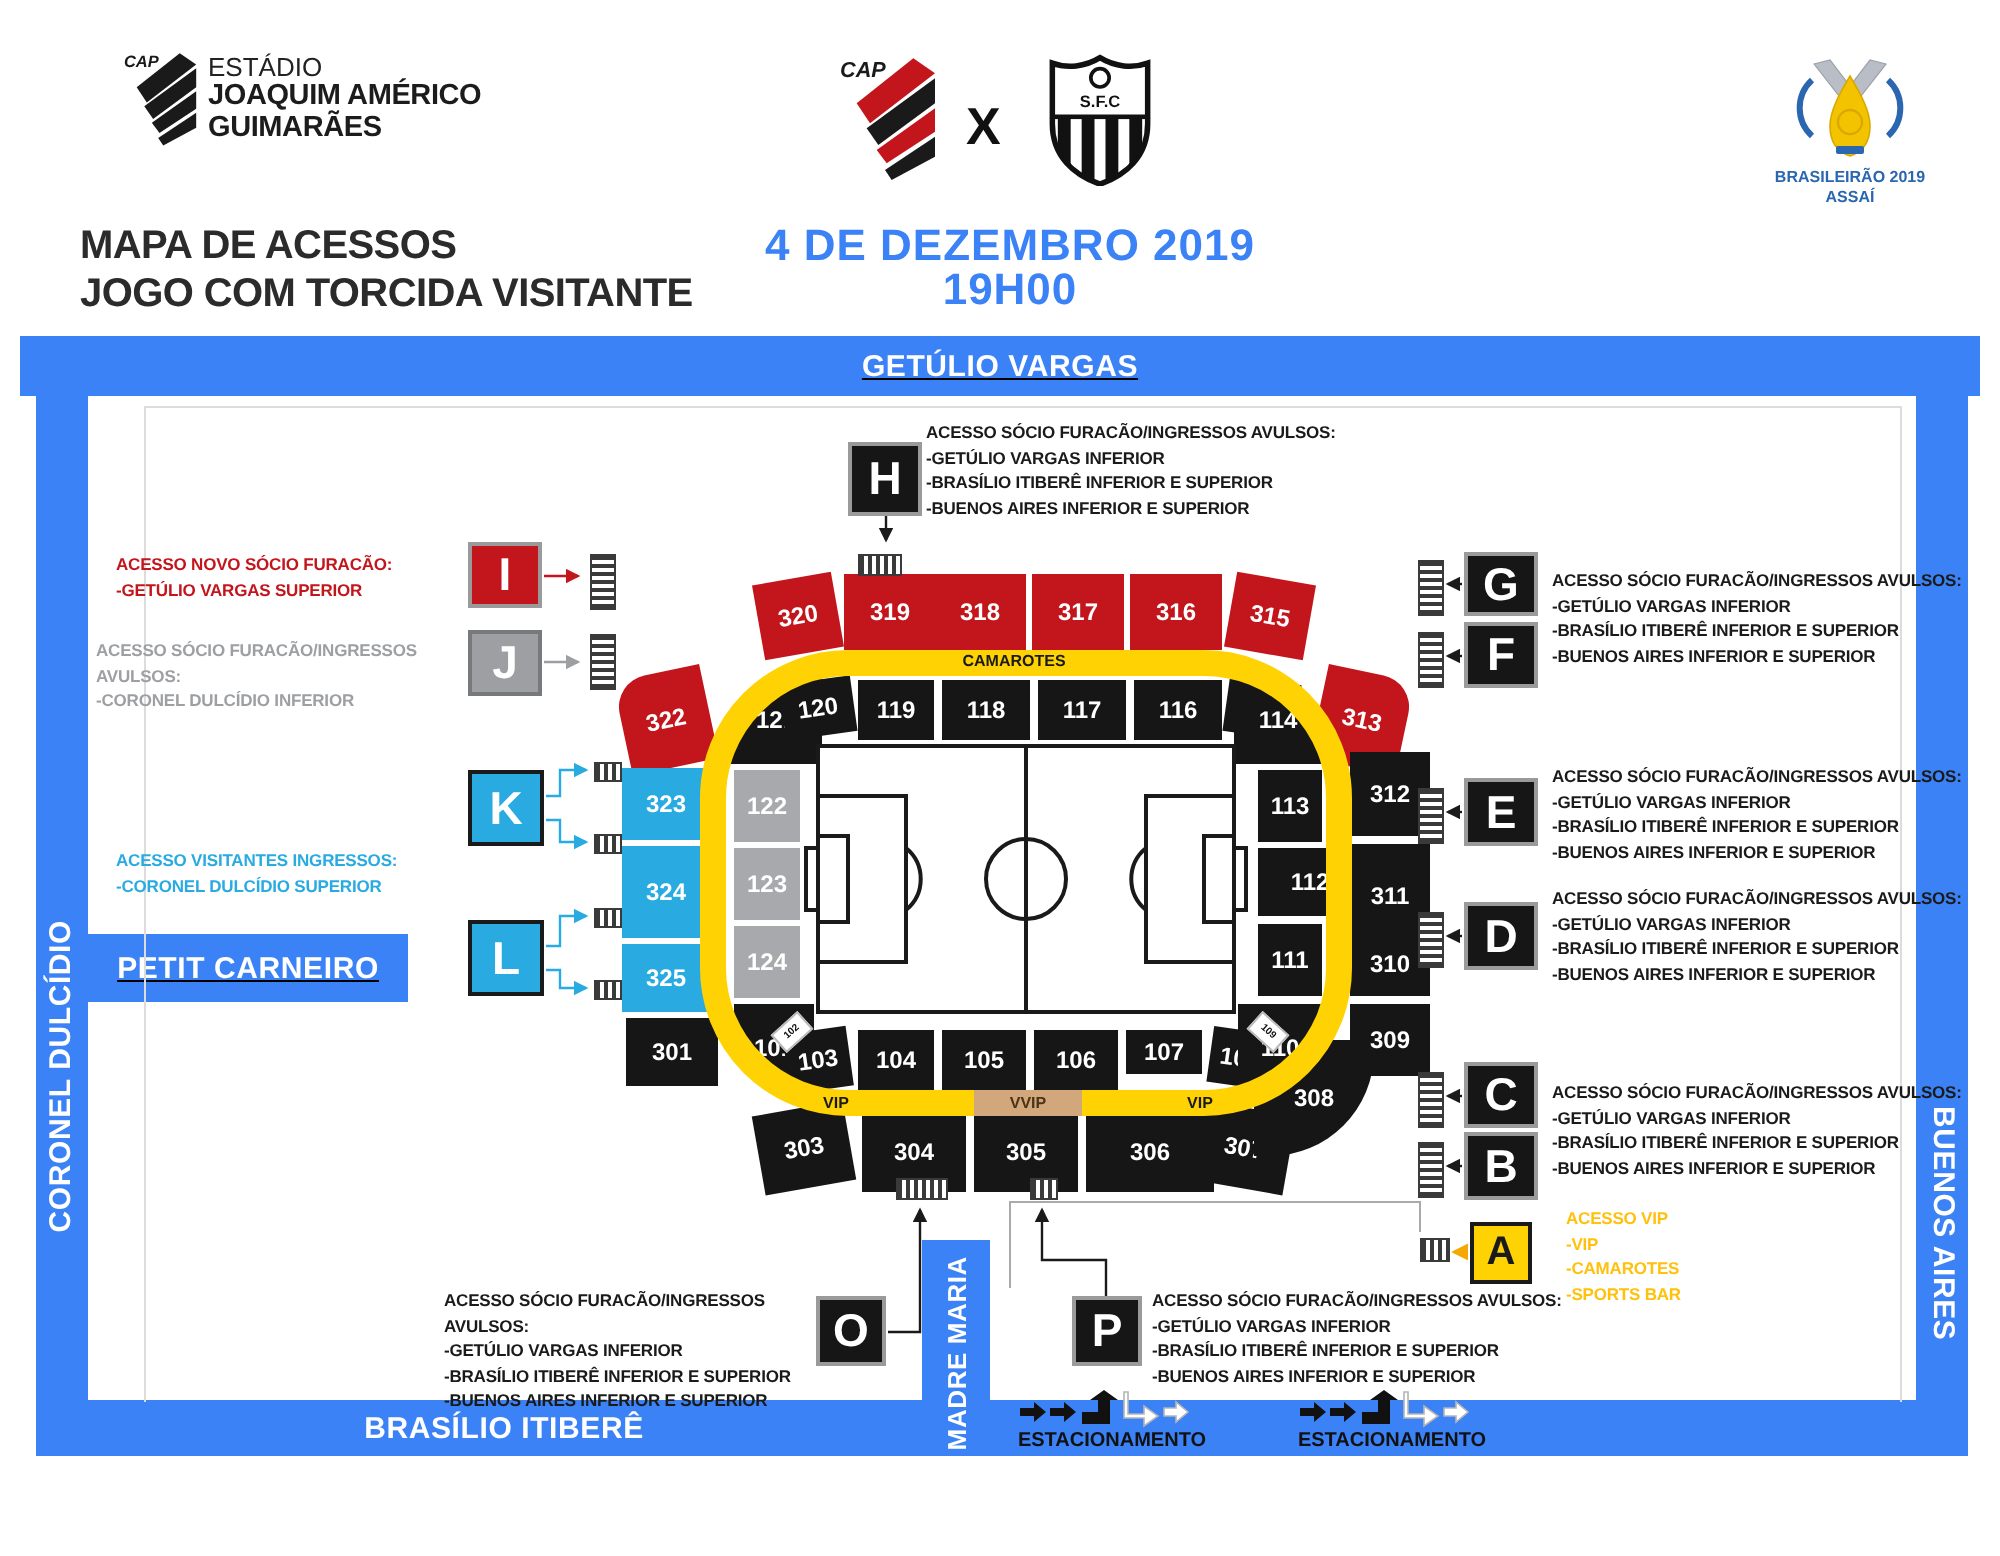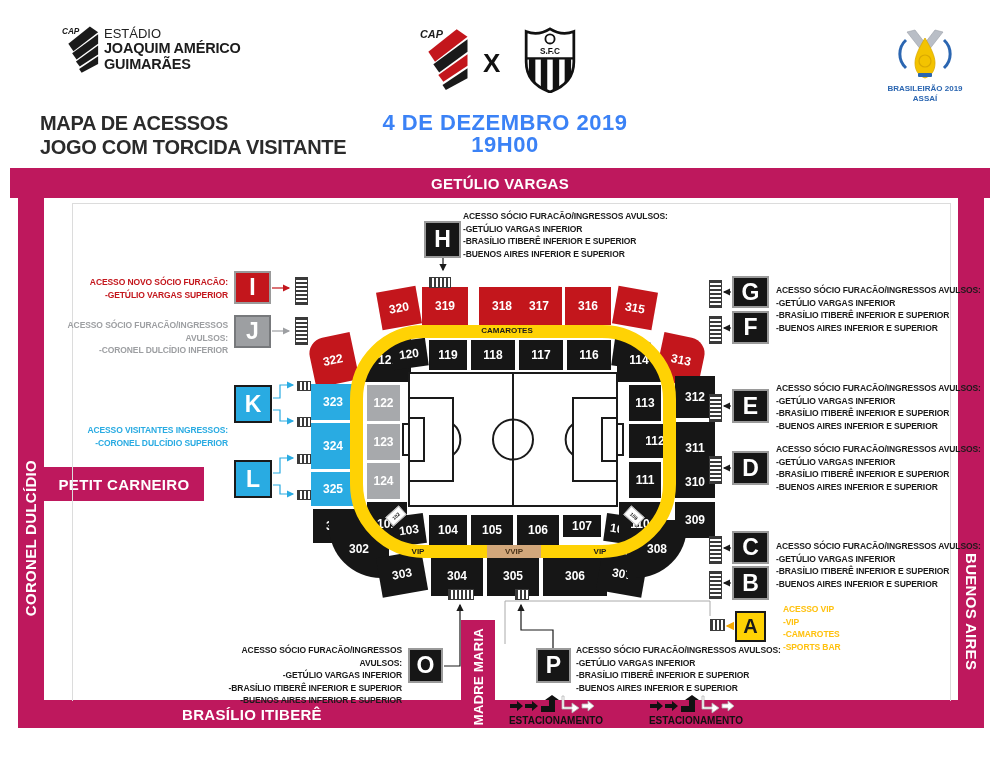--- a/index.html
+++ b/index.html
@@ -7,21 +7,21 @@
        font-family:"Liberation Sans",sans-serif;overflow:hidden;}
   .abs{position:absolute;}
   
   .h-pre{font-size:13px;color:#222;}
   .h-name{font-size:14.5px;font-weight:800;color:#1c1c1c;letter-spacing:-0.2px;}
   .title{font-size:20px;font-weight:800;color:#2b2b2b;letter-spacing:-0.3px;}
   .match-x{font-size:26px;font-weight:800;color:#111;}
   .date{font-size:22px;font-weight:800;color:#3b82f6;text-align:center;width:260px;letter-spacing:0.5px;}
   .league-txt{font-size:8px;font-weight:800;color:#2B66B1;text-align:center;width:110px;}
   
-  .bar{background:#be185d;position:absolute;}
+  .bar{background:#3b82f6;position:absolute;text-decoration:underline;}
   .street{color:#fff;font-weight:800;font-size:15px;letter-spacing:0.3px;}
   .vtext-up{writing-mode:vertical-rl;transform:rotate(180deg);}
   .vtext-down{writing-mode:vertical-rl;}
   .map-border{position:absolute;left:72px;top:203px;width:877px;height:497px;
               border:1px solid #dcdcdc;border-bottom:none;}
   
   #stadium{position:absolute;left:295px;top:272px;width:422px;height:330px;}
   .sec{position:absolute;display:flex;align-items:center;justify-content:center;
        color:#fff;font-weight:800;font-size:12px;z-index:1;}
   .sec.red{background:#C3161C;}
@@ -42,21 +42,21 @@
   .gate{position:absolute;display:flex;align-items:center;justify-content:center;
         font-weight:800;font-size:23px;color:#fff;z-index:12;box-sizing:border-box;}
   .gate.blk{background:#161616;border:2px solid #9a9a9a;}
   .gate.red{background:#C3161C;border:2px solid #9a9a9a;}
   .gate.gry{background:#9D9FA2;border:2px solid #77797c;}
   .gate.cyn{background:#29ABE2;border:2px solid #1a1a1a;}
   .gate.ylw{background:#FFD204;border:2px solid #1a1a1a;color:#1a1a1a;font-size:20px;}
   .turn-v{position:absolute;z-index:11;background:repeating-linear-gradient(0deg,#3a3a3a 0 2px,#fff 2px 4px);border:1px solid #3a3a3a;}
   .turn-h{position:absolute;z-index:11;background:repeating-linear-gradient(90deg,#3a3a3a 0 2px,#fff 2px 4px);border:1px solid #3a3a3a;}
   .access{position:absolute;font-size:8.5px;font-weight:800;line-height:12.5px;z-index:12;letter-spacing:-0.1px;}
-  .access.r{text-align:right;}
+  .access.r{text-align:left;}
   .c-blk{color:#1a1a1a;} .c-red{color:#C3161C;} .c-gry{color:#9D9FA2;}
   .c-cyn{color:#29ABE2;} .c-ylw{color:#FFC10E;}
   
   .park{position:absolute;z-index:13;width:100px;text-align:center;}
   .park-label{font-size:10px;font-weight:800;color:#111;margin-top:1px;}
   svg{display:block;}
 </style>
 </head>
 <body>
 
@@ -175,33 +175,32 @@
   <path d="M731,583 H724" fill="none" stroke="#1a1a1a" stroke-width="1.2" marker-end="url(#mB)"></path>
   <path d="M734,626 H727" fill="none" stroke="#F5A800" stroke-width="1.4" marker-end="url(#mY)"></path>
   <path d="M444,666 H460 V605" fill="none" stroke="#1a1a1a" stroke-width="1.2" marker-end="url(#mB)"></path>
   <path d="M553,648 V630 H521 V605" fill="none" stroke="#1a1a1a" stroke-width="1.2" marker-end="url(#mB)"></path>
 </svg>
 
 <div id="stadium">
 
   <div class="sec red" style="left:84px;top:17px;width:40px;height:38px;transform:rotate(-10deg);">320</div>
   <div class="sec red" style="left:127px;top:15px;width:46px;height:38px;">319</div>
-  <div class="sec red" style="left:184px;top:15px;width:46px;height:38px;">318</div>
+  <div class="sec red" style="left:172px;top:15px;width:46px;height:38px;">318</div>
   <div class="sec red" style="left:221px;top:15px;width:46px;height:38px;">317</div>
   <div class="sec red" style="left:270px;top:15px;width:46px;height:38px;">316</div>
   <div class="sec red" style="left:320px;top:17px;width:40px;height:38px;transform:rotate(10deg);">315</div>
   <div class="sec red" style="left:16px;top:64px;width:44px;height:48px;transform:rotate(-12deg);border-top-left-radius:16px;">322</div>
   <div class="sec red" style="left:364px;top:64px;width:44px;height:48px;transform:rotate(12deg);border-top-right-radius:16px;">313</div>
 
   <div class="sec cyan" style="left:16px;top:112px;width:44px;height:36px;">323</div>
   <div class="sec cyan" style="left:16px;top:151px;width:44px;height:46px;">324</div>
   <div class="sec cyan" style="left:16px;top:200px;width:44px;height:34px;">325</div>
 
   <div class="sec blk" style="left:18px;top:237px;width:46px;height:34px;">301</div>
-  <div class="sec blk" style="left:34px;top:248px;width:60px;height:58px;border-bottom-left-radius:52px;">302</div>
   <div class="sec blk" style="left:84px;top:282px;width:46px;height:40px;transform:rotate(-10deg);">303</div>
   <div class="sec blk" style="left:136px;top:284px;width:52px;height:40px;">304</div>
   <div class="sec blk" style="left:192px;top:284px;width:52px;height:40px;">305</div>
   <div class="sec blk" style="left:248px;top:284px;width:64px;height:40px;">306</div>
   <div class="sec blk" style="left:304px;top:282px;width:46px;height:40px;transform:rotate(10deg);">307</div>
   <div class="sec blk" style="left:332px;top:248px;width:60px;height:58px;border-bottom-right-radius:52px;">308</div>
 
   <div class="sec blk" style="left:380px;top:104px;width:40px;height:42px;">312</div>
   <div class="sec blk" style="left:380px;top:150px;width:40px;height:52px;">311</div>
   <div class="sec blk" style="left:380px;top:194px;width:40px;height:32px;">310</div>

